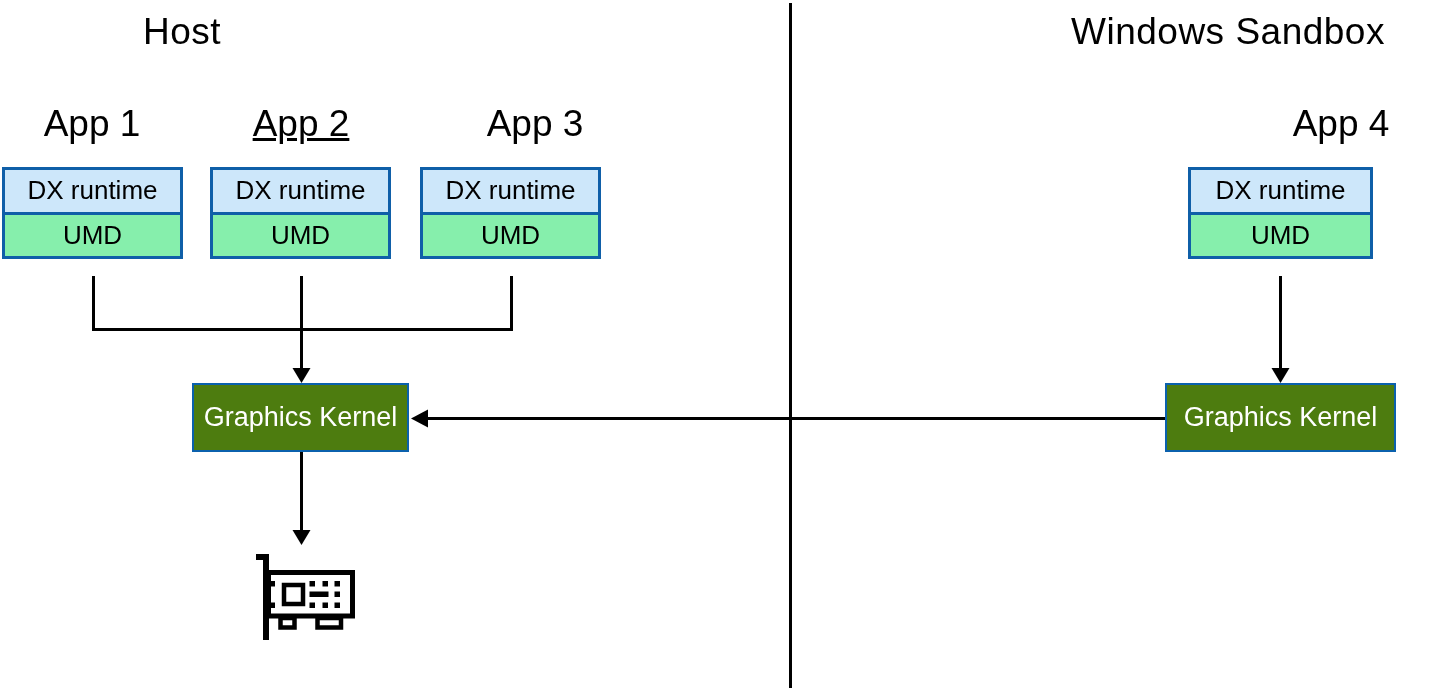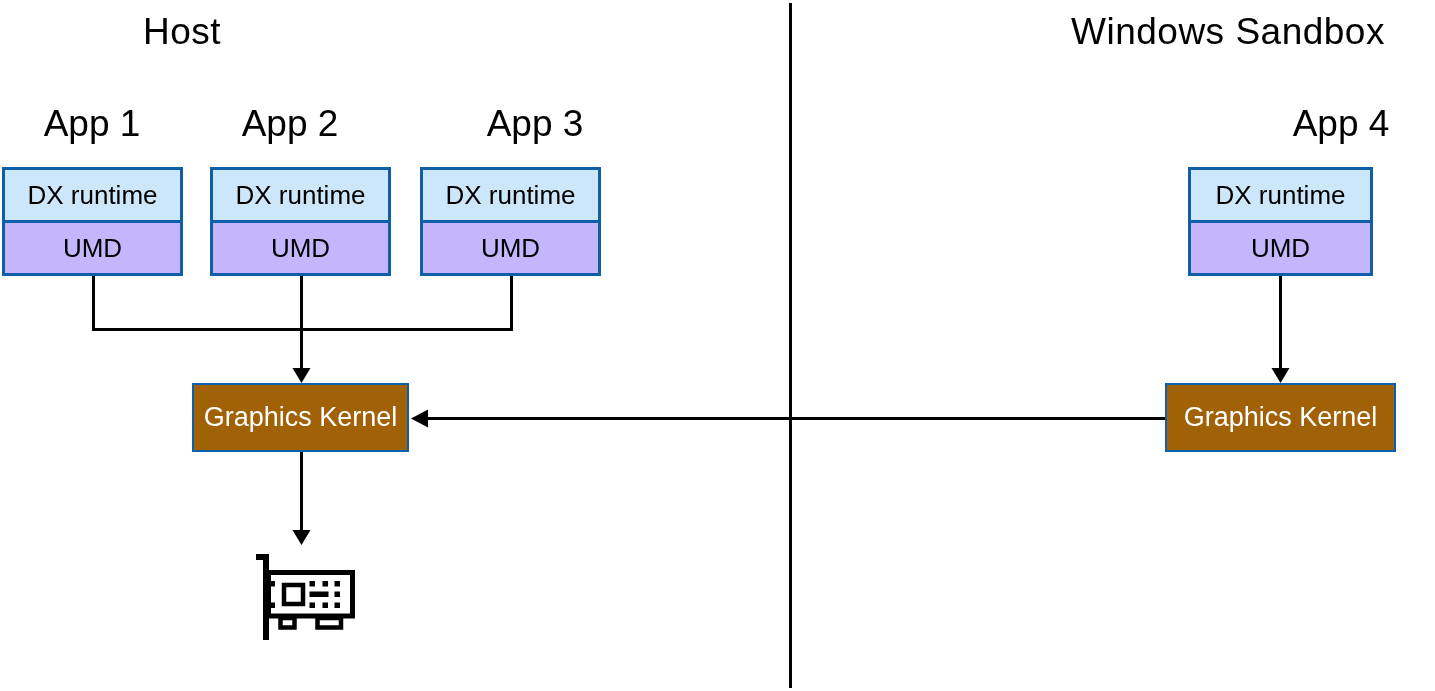--- a/index.html
+++ b/index.html
@@ -25,40 +25,40 @@
     width: 200px;
     height: 44px; line-height: 44px;
     top: 102px;
     font-size: 37px;
     text-align: center;
     white-space: nowrap;
   }
   .app-box {
     position: absolute;
     top: 167px;
-    width: 181px; height: 109px;
+    width: 181px; height: 92px;
     box-sizing: border-box;
     border: 3px solid #0f5fa8;
     display: flex; flex-direction: column;
   }
   .layer {
     flex: 1;
     display: flex; align-items: center; justify-content: center;
     font-size: 26px;
     white-space: nowrap;
   }
   .layer-dx  { background: #cde7fa; }
-  .layer-umd { background: #c4b5fd; border-top: 3px solid #0f5fa8; }
+  .layer-umd { background: #86efac; border-top: 3px solid #0f5fa8; }
 
   .kernel-box {
     position: absolute;
     top: 383px;
     height: 69px;
     box-sizing: border-box;
-    background: #a16207;
+    background: #4d7c0f;
     border: 2px solid #0b61ad;
     color: #ffffff;
     display: flex; align-items: center; justify-content: center;
     font-size: 27px;
     white-space: nowrap;
   }
   #kernel-host    { left: 192px; width: 217px; }
   #kernel-sandbox { left: 1165px; width: 231px; }
 
   svg.overlay {
@@ -75,21 +75,21 @@
 
 <div>
   <div class="app-label" style="left:-8px;">App 1</div>
   <div class="app-box" style="left:2px;">
     <div class="layer layer-dx">DX runtime</div>
     <div class="layer layer-umd">UMD</div>
   </div>
 </div>
 
 <div>
-  <div class="app-label" style="left:190px;">App 2</div>
+  <div class="app-label" style="left:201px;text-decoration:underline;">App 2</div>
   <div class="app-box" style="left:210px;">
     <div class="layer layer-dx">DX runtime</div>
     <div class="layer layer-umd">UMD</div>
   </div>
 </div>
 
 <div>
   <div class="app-label" style="left:435px;">App 3</div>
   <div class="app-box" style="left:420px;">
     <div class="layer layer-dx">DX runtime</div>

